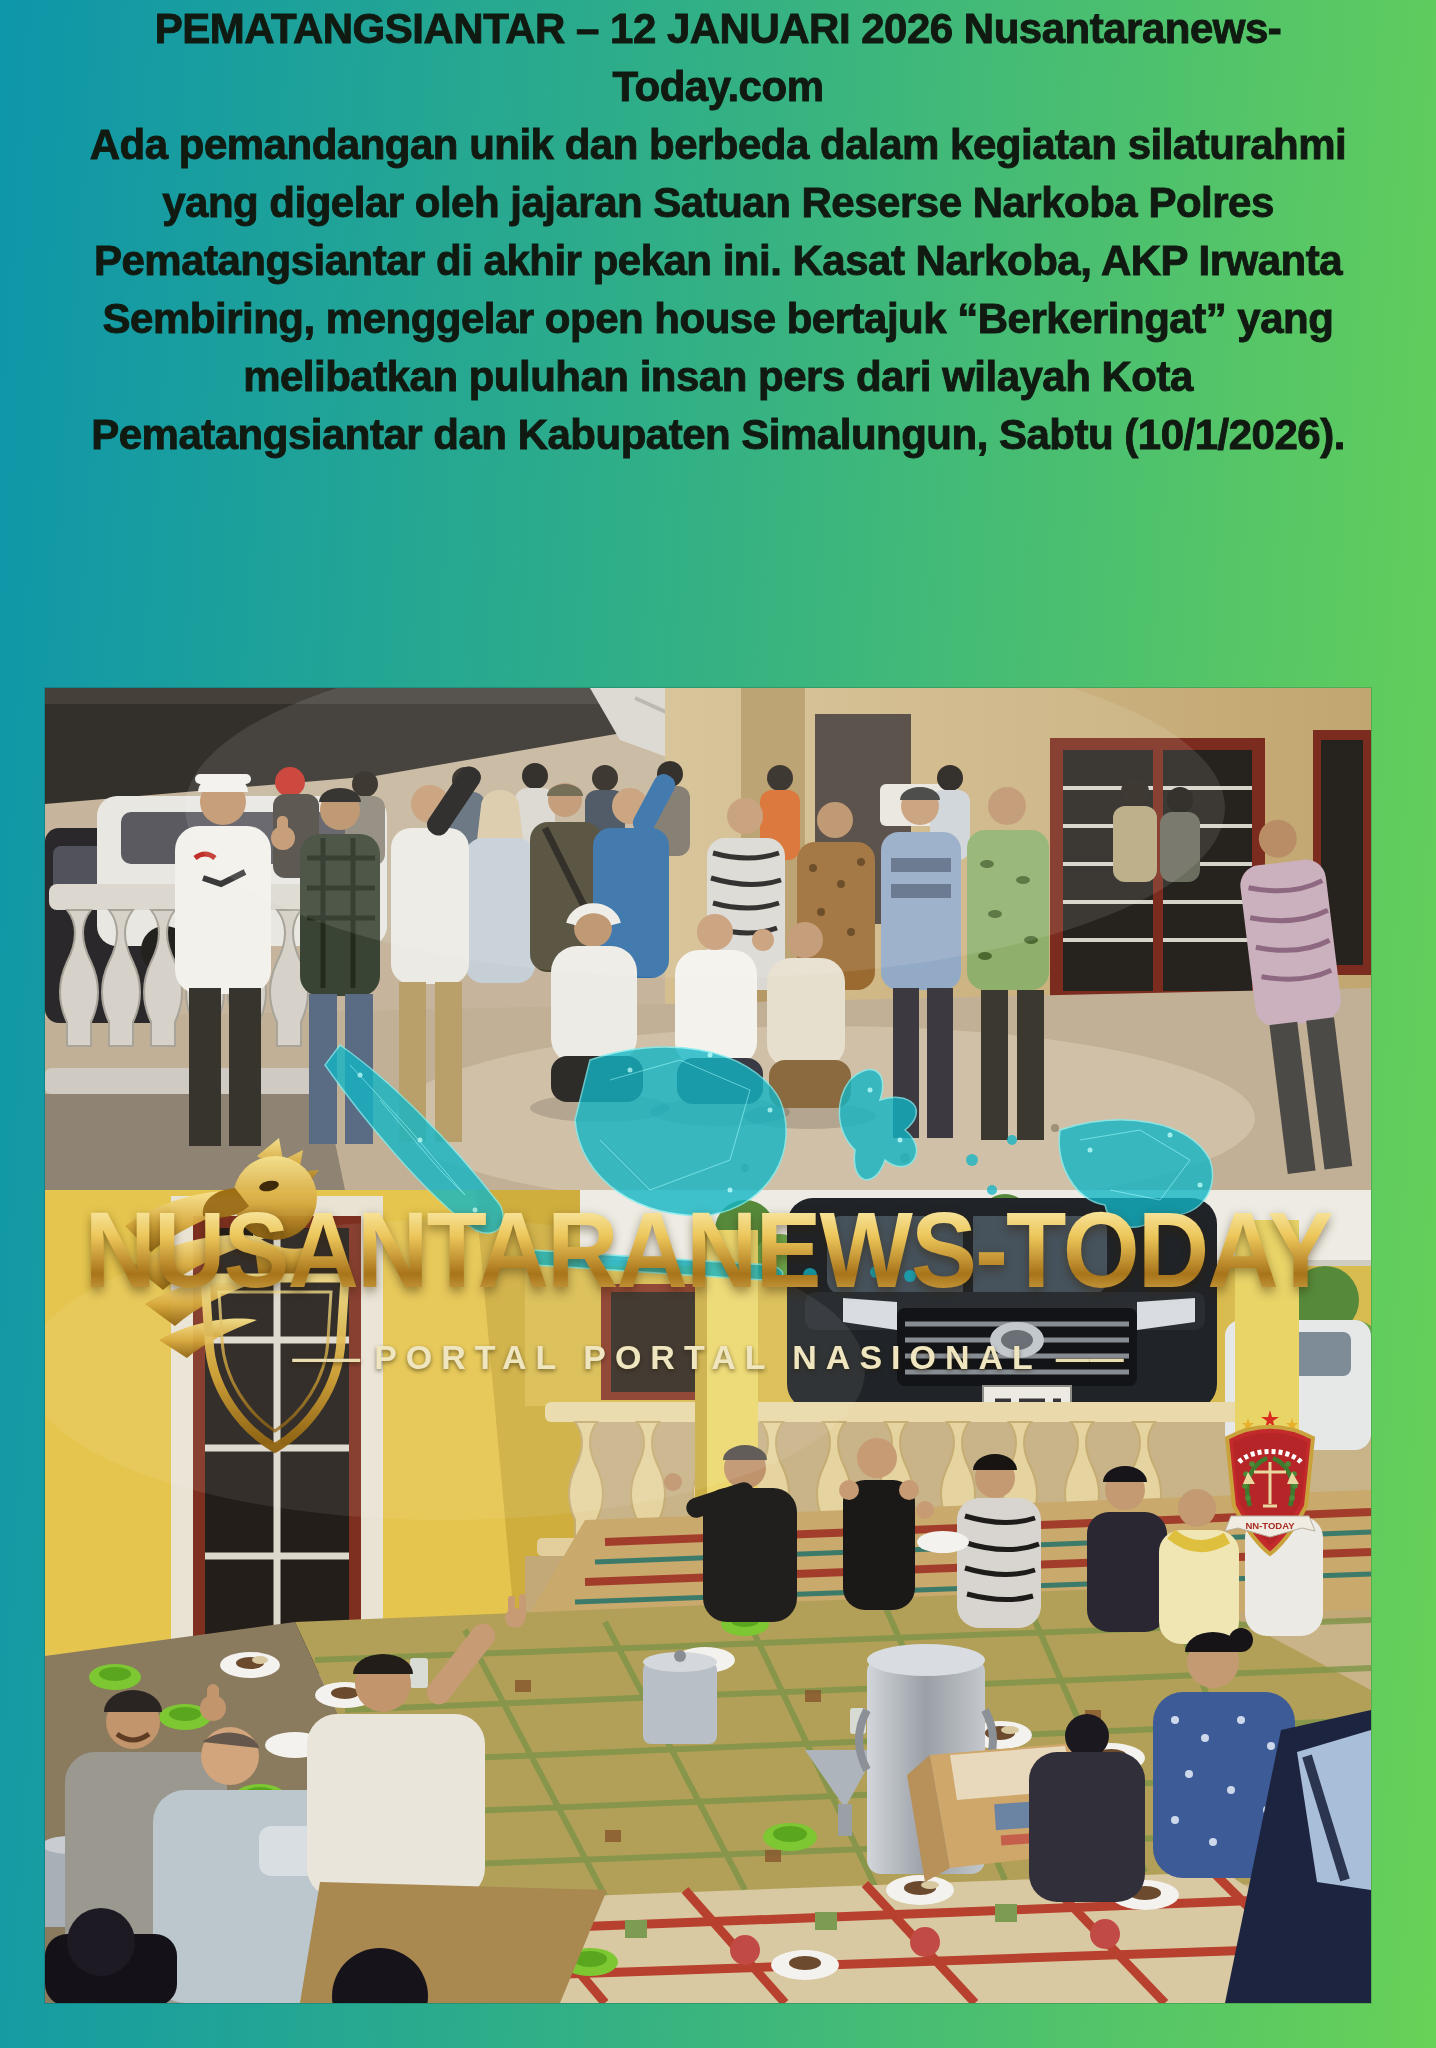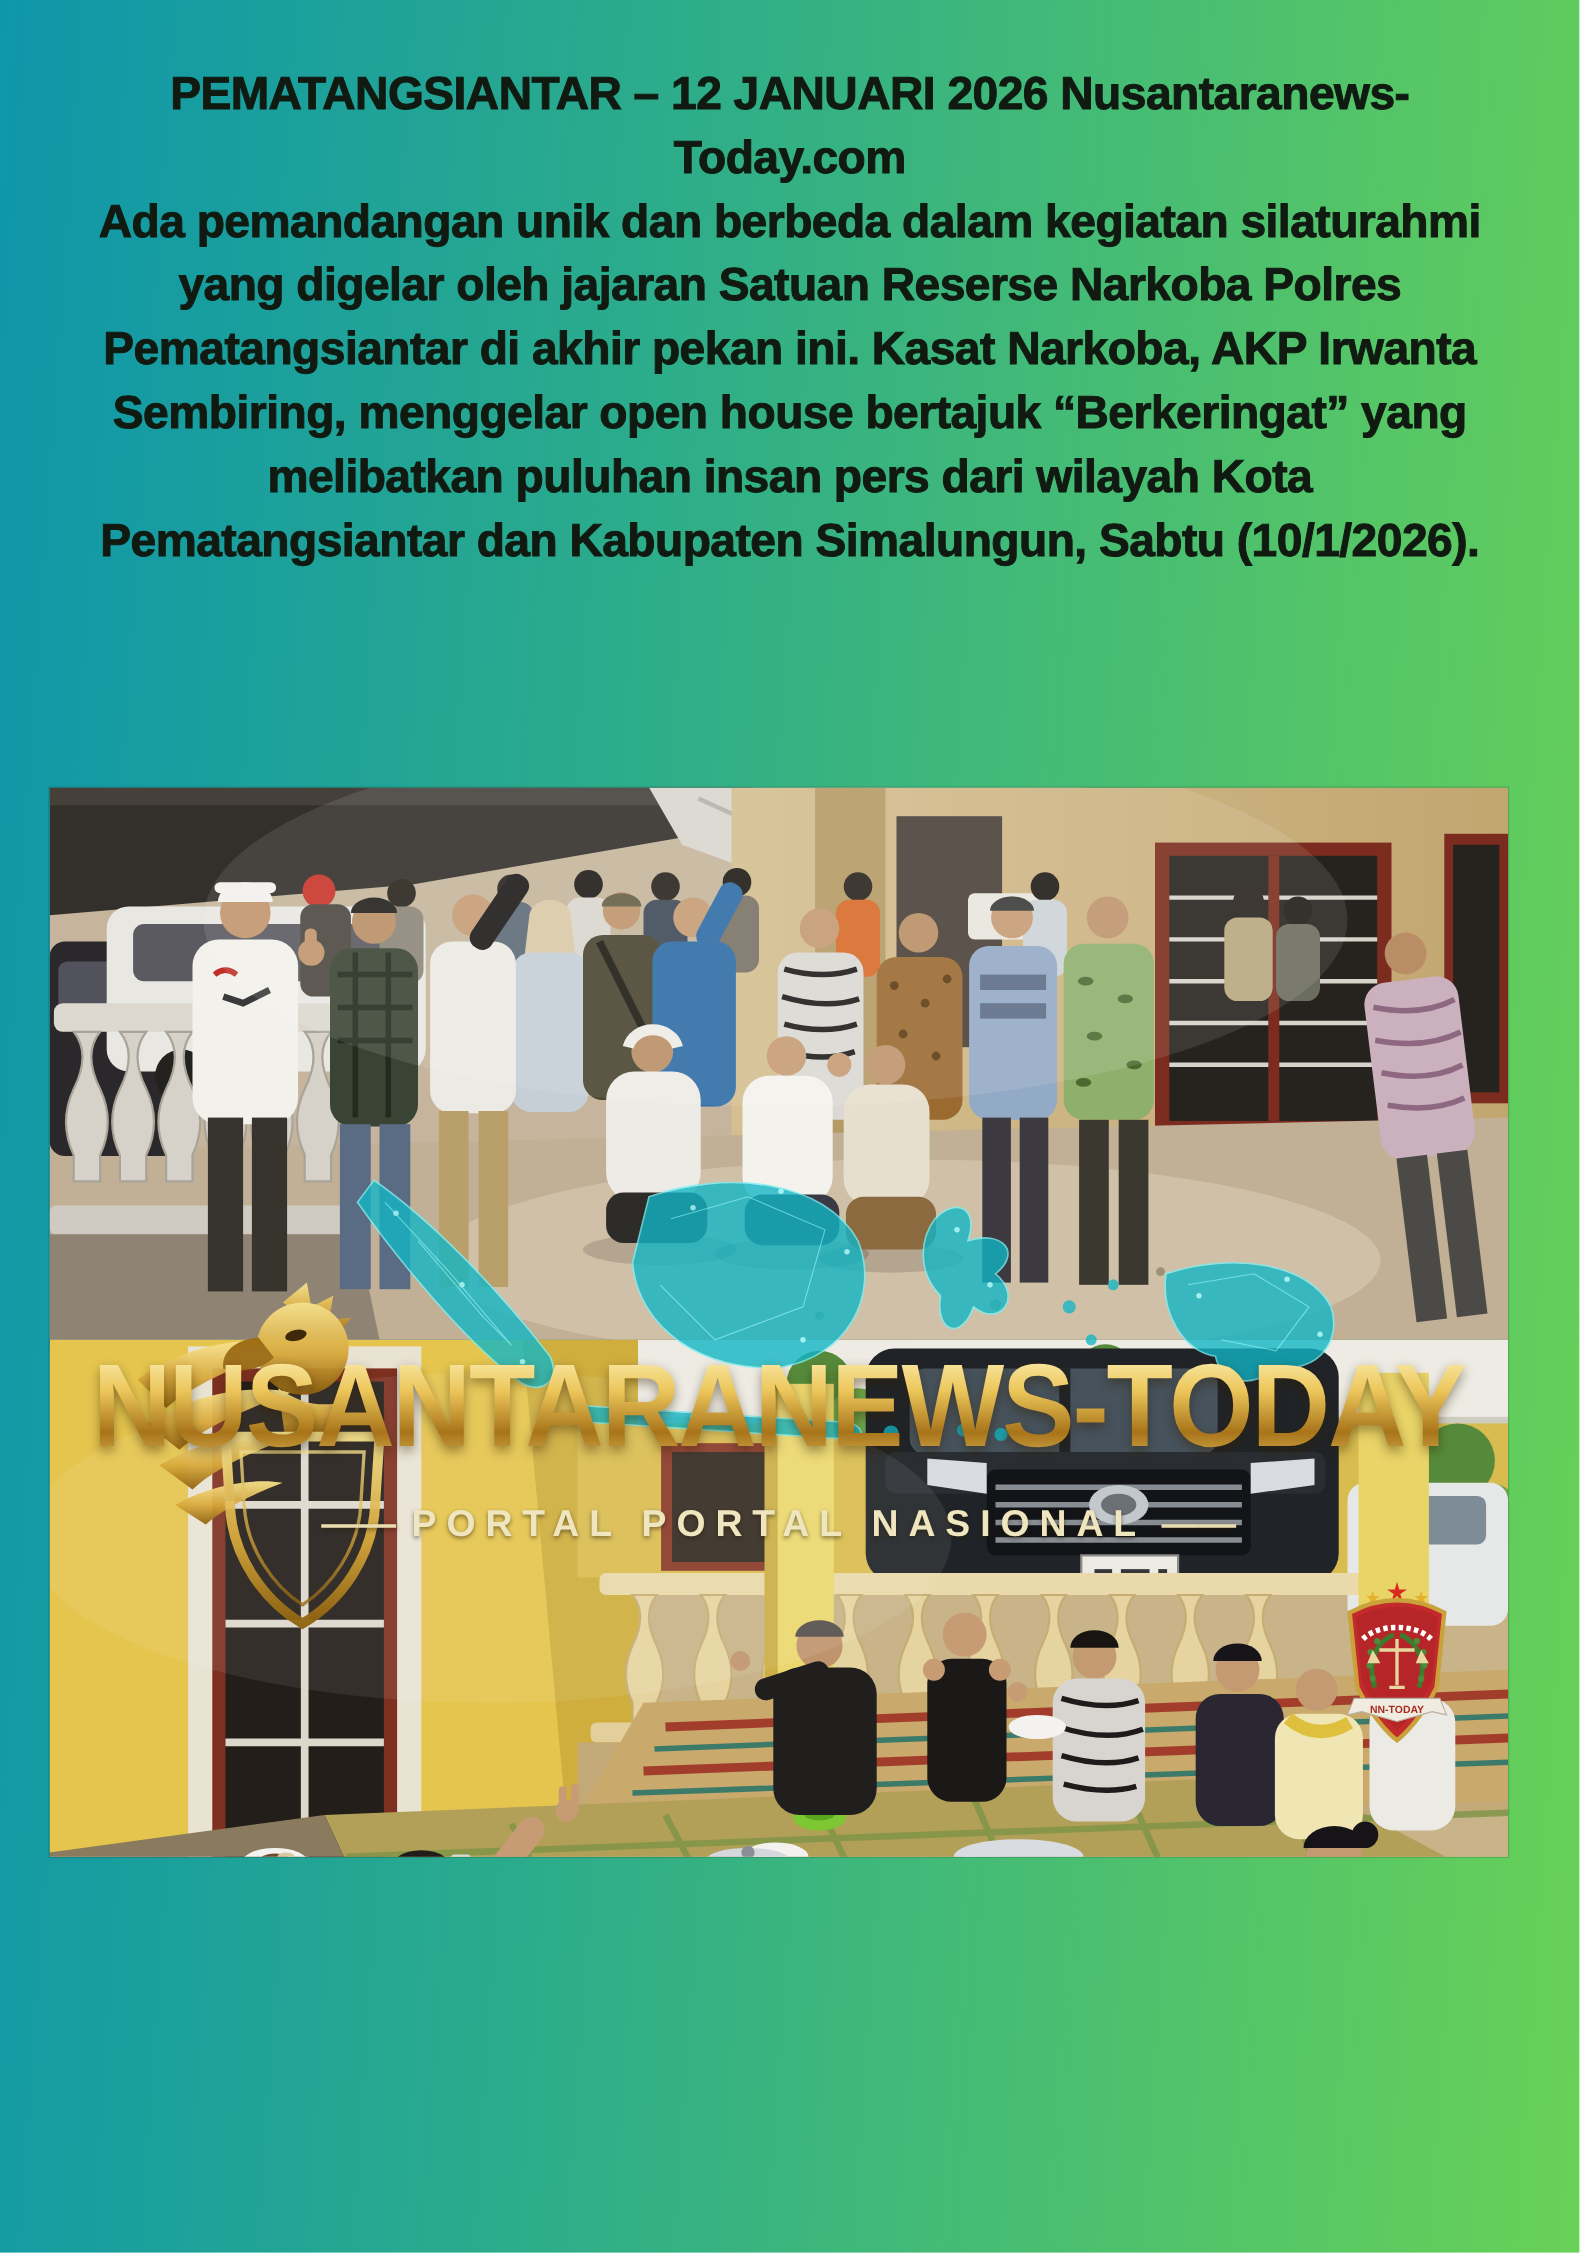--- a/index.html
+++ b/index.html
@@ -1,25 +1,25 @@
 <!DOCTYPE html>
 <html style="--gradient-left: #0e96aa; --gradient-right: #68d157; --headline-text: #101a11; --watermark-gold: #d7a12d; --map-teal: #14b6c6; --badge-red: #c22a2c;"><head>
 <meta charset="utf-8">
 <style>
   html,body{margin:0;padding:0;}
   body{width:1436px;height:2048px;overflow:hidden;font-family:"Liberation Sans",sans-serif;}
   .page{position:relative;width:1436px;height:2048px;
         background:linear-gradient(94deg,var(--gradient-left,#0e96aa) 0%,#2fae88 42%,var(--gradient-right,#68d157) 100%);}
   
-  .headline{width:1268px;margin:0 auto;padding-top:56px;text-align:center;
+  .headline{width:1268px;margin:0 auto;text-align:center;
             color:var(--headline-text,#101a11);}
   .headline p{margin:0;font-size:42px;line-height:58px;font-weight:700;
               letter-spacing:-0.5px;-webkit-text-stroke:0.9px currentColor;}
   
-  .photo{position:absolute;left:45px;top:716px;width:1326px;height:972px;
+  .photo{position:absolute;left:45px;top:688px;width:1326px;height:1315px;
          box-shadow:inset 0 0 0 9px rgba(205,193,168,.65),0 0 0 1px rgba(0,0,0,.15);
          overflow:hidden;}
   .photo svg{display:block;}
   .ph-top{position:absolute;left:0;top:0;width:1326px;height:502px;}
   .ph-bot{position:absolute;left:0;top:502px;width:1326px;height:813px;}
   
   .map-ov{position:absolute;left:165px;top:332px;width:1020px;height:310px;opacity:.9;pointer-events:none;}
   .eagle{position:absolute;left:62px;top:438px;width:292px;height:345px;opacity:.95;}
   .wm-title{position:absolute;left:0;top:508px;width:1326px;text-align:center;
             font-size:99px;font-weight:700;letter-spacing:-2px;line-height:1.1;

